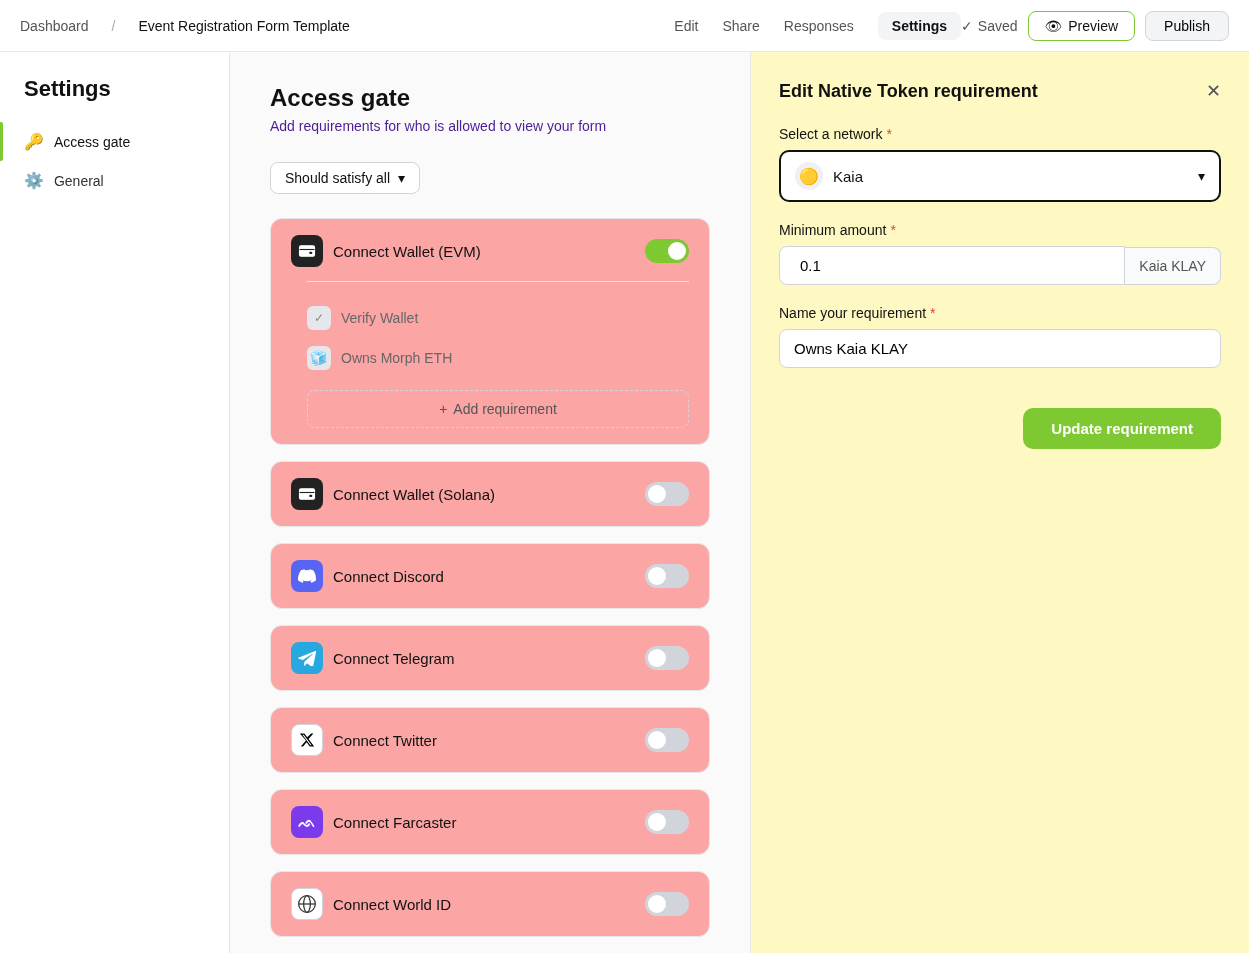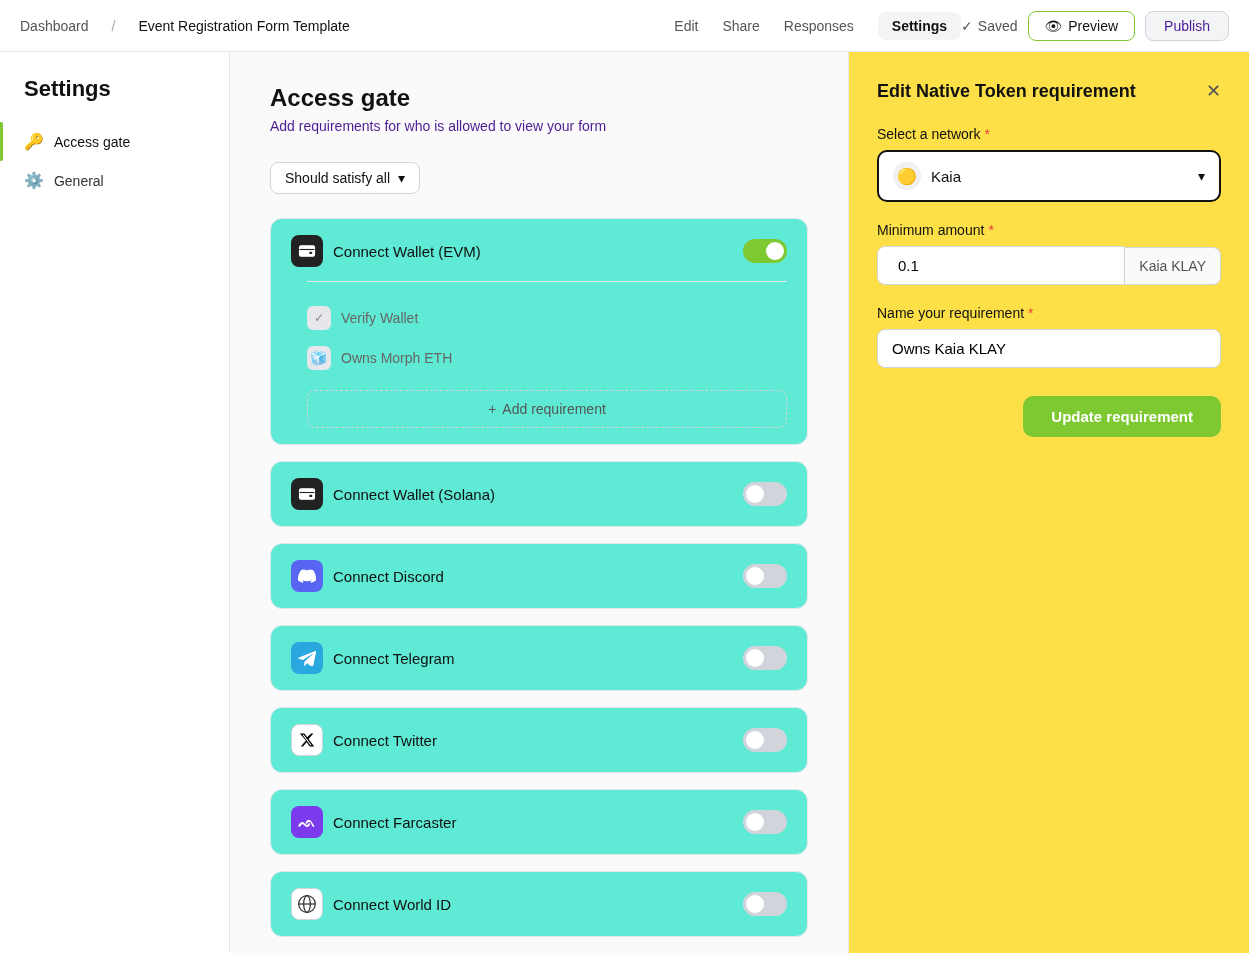--- a/index.html
+++ b/index.html
@@ -21,21 +21,21 @@
     .topnav-right { display: flex; align-items: center; gap: 10px; margin-left: auto; }
     .saved-status { display: flex; align-items: center; gap: 5px; color: #555; font-size: 14px; }
     .check-icon { color: #555; }
     .btn-preview {
       display: flex; align-items: center; gap: 6px;
       border: 1.5px solid #7ec832; border-radius: 8px; padding: 6px 16px;
       background: #fff; color: #111; cursor: pointer; font-size: 14px; font-weight: 500;
     }
     .btn-publish {
       border: 1.5px solid #d1d5db; border-radius: 8px; padding: 6px 18px;
-      background: #f3f4f6; color: #4c1d95; cursor: pointer; font-size: 14px; font-weight: 500;
+      background: #f3f4f6; color: #000000; cursor: pointer; font-size: 14px; font-weight: 500;
     }
 
     
     .app-body { display: flex; height: calc(100vh - 52px); }
 
     
     .sidebar {
       width: 230px; border-right: 1px solid #e5e7eb; padding: 24px 0;
       background: #fff; flex-shrink: 0;
     }
@@ -62,21 +62,21 @@
 
     
     .satisfy-dropdown {
       display: inline-flex; align-items: center; gap: 8px;
       border: 1px solid #d1d5db; border-radius: 8px; padding: 7px 14px;
       background: #fff; cursor: pointer; font-size: 14px; margin-bottom: 24px;
     }
 
     
     .gate-item {
-      background: #5eead4; border: 1px solid #e5e7eb; border-radius: 12px;
+      background: #fca5a5; border: 1px solid #e5e7eb; border-radius: 12px;
       margin-bottom: 16px; padding: 16px 20px;
     }
     .gate-item-header { display: flex; align-items: center; justify-content: space-between; }
     .gate-item-left { display: flex; align-items: center; gap: 10px; font-size: 15px; font-weight: 500; }
     .gate-item-icon {
       width: 32px; height: 32px; border-radius: 8px; background: #222;
       display: flex; align-items: center; justify-content: center; color: #fff; font-size: 16px;
     }
     .gate-item-icon.discord { background: #5865F2; }
     .gate-item-icon.twitter { background: #fff; border: 1px solid #d1d5db; color: #000; }
@@ -107,21 +107,21 @@
     
     .add-requirement-btn {
       width: 100%; border: 1.5px dashed #d1d5db; border-radius: 8px;
       padding: 10px; background: transparent; cursor: pointer;
       color: #555; font-size: 14px; margin-top: 12px;
       display: flex; align-items: center; justify-content: center; gap: 6px;
     }
 
     
     .edit-panel {
-      width: 401px; border-left: 1px solid #e5e7eb; background: #fde047;
+      width: 499px; border-left: 1px solid #e5e7eb; background: #fef9c3;
       padding: 28px; flex-shrink: 0; overflow-y: auto;
     }
     .edit-panel-header { display: flex; align-items: center; justify-content: space-between; margin-bottom: 24px; }
     .edit-panel-title { font-size: 18px; font-weight: 600; }
     .close-btn { background: none; border: none; cursor: pointer; font-size: 18px; color: #555; }
 
     .field-label { font-size: 14px; font-weight: 500; margin-bottom: 8px; display: flex; align-items: center; gap: 4px; }
     .required-star { color: #e53e3e; }
 
     .network-select {
@@ -147,20 +147,21 @@
 
     .name-input {
       width: 100%; border: 1px solid #d1d5db; border-radius: 8px;
       padding: 10px 14px; font-size: 15px; outline: none; margin-bottom: 28px;
     }
 
     .update-btn {
       background: #7ec832; color: #fff; border: none; border-radius: 10px;
       padding: 12px 28px; font-size: 15px; font-weight: 600; cursor: pointer;
       float: right;
+      margin-top: 12px;
     }
 
     .divider { height: 1px; background: #e5e7eb; margin: 8px 0 16px; }
   </style>
 </head>
 <body>
 
 <nav class="topnav">
   <div class="topnav-left">
     <a class="dashboard-link">Dashboard</a>

